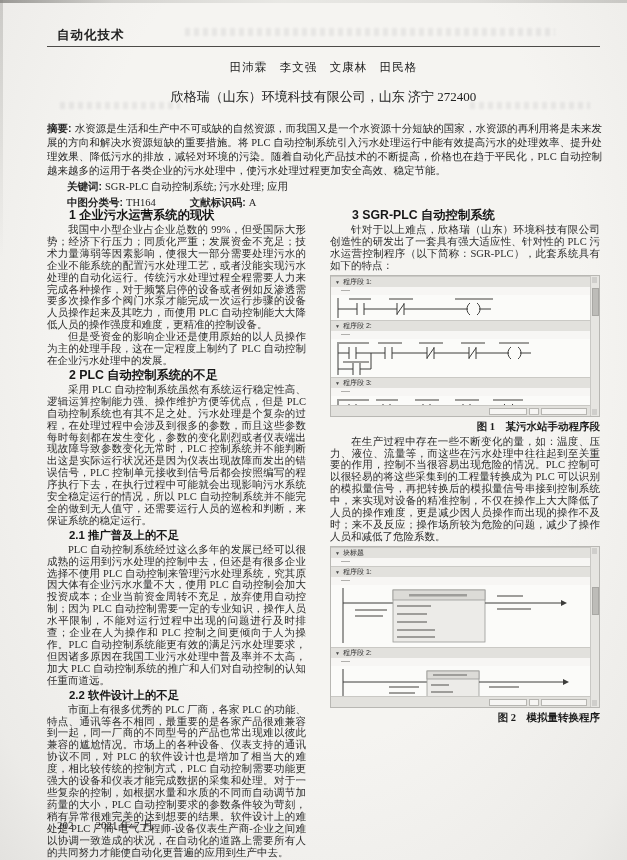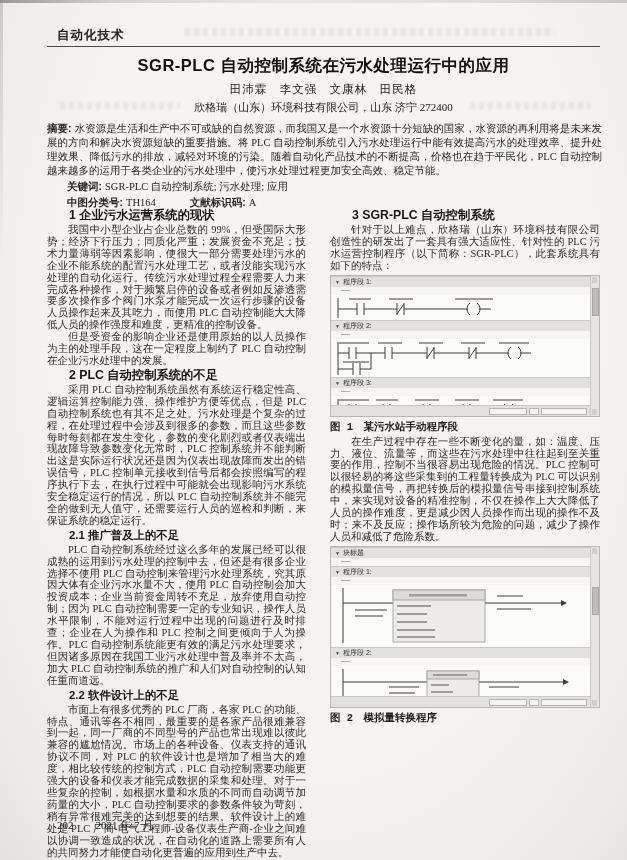--- a/index.html
+++ b/index.html
@@ -18,35 +18,35 @@
     background:linear-gradient(180deg,#8a8984,transparent 30%);opacity:.35;}
   .bleed{position:absolute;opacity:.10;filter:blur(1px);
     background:repeating-linear-gradient(90deg,#6a6a70 0 5px,transparent 5px 9px);}
   
   .journal-label{position:absolute;left:57px;top:27px;font-family:"Liberation Sans","DejaVu Sans",sans-serif;
     font-size:12.5px;font-weight:bold;letter-spacing:1px;color:#222;}
   .head-rule{position:absolute;left:47px;top:46px;width:553px;height:1px;background:#4c4b48;}
   .title-block{position:absolute;left:37px;top:55px;width:573px;text-align:center;}
   .paper-title{font-family:"Liberation Sans","DejaVu Sans",sans-serif;font-size:16.5px;font-weight:bold;color:#111;letter-spacing:.5px;}
   .authors{margin-top:5px;font-size:11.5px;letter-spacing:1px;color:#222;}
-  .affiliation{margin-top:3px;font-size:11px;color:#222;}
+  .affiliation{margin-top:13px;font-size:13px;color:#222;}
   
   .abstract-block{position:absolute;left:47px;top:121px;width:555px;font-size:10.5px;line-height:14px;text-align:justify;color:#262626;}
   .abstract-block .lbl{font-family:"Liberation Sans","DejaVu Sans",sans-serif;font-weight:bold;margin-right:3px;}
   .meta-line{margin-top:1px;margin-left:20px;}
   .meta-gap{display:inline-block;width:34px;}
   
   .cols{position:absolute;left:47px;top:207px;width:553px;display:flex;gap:24px;}
   .col{width:270px;}
   .col p{margin:0;font-size:10.5px;line-height:11.9px;text-align:justify;text-indent:2em;color:#2b2b2b;}
   .h-sec{margin:1px 0 2px 0;padding-left:22px;font-family:"Liberation Sans","DejaVu Sans",sans-serif;
     font-weight:bold;font-size:12.3px;line-height:14px;color:#161616;}
   .h-sub{margin:2px 0 2px 0;padding-left:22px;font-family:"Liberation Sans","DejaVu Sans",sans-serif;
     font-weight:bold;font-size:11.4px;line-height:13px;color:#161616;}
-  .fig-caption{margin:3px 0 2px 0;text-align:left;font-family:Liberation Mono, monospace;
+  .fig-caption{margin:3px 0 2px 0;text-align:right;font-family:Liberation Serif, serif;
     font-weight:bold;font-size:10.5px;color:#1c1c1c;}
   
   .shot{position:relative;width:270px;background:#efeeec;border:1px solid #b8b7b3;box-sizing:border-box;overflow:hidden;margin-top:3px;}
   .shot .inner{position:absolute;inset:0;right:8px;}
   .net-header{height:11px;background:#e2e1dd;border-top:1px solid #cac9c5;display:flex;align-items:center;
     font-family:"Liberation Sans","DejaVu Sans",sans-serif;font-size:7px;color:#2d2d2d;padding-left:4px;box-sizing:border-box;}
   .net-header .tri{font-size:5px;margin-right:3px;color:#444;}
   .net-comment{height:8px;position:relative;background:#f7f6f4;}
   .net-comment:before{content:"";position:absolute;left:10px;top:3px;width:9px;height:1.5px;background:#b0afac;}
   .net-canvas{background:#fbfbf9;position:relative;}
@@ -67,21 +67,20 @@
   <div class="scan-edge-top"></div>
   <div class="scan-edge-left"></div>
   <div class="bleed" style="left:185px;top:28px;width:370px;height:8px;"></div>
   <div class="bleed" style="left:60px;top:102px;width:120px;height:7px;"></div>
   <div class="bleed" style="left:470px;top:102px;width:120px;height:7px;"></div>
 
   <div class="journal-label">自动化技术</div>
   <div class="head-rule"></div>
 
   <div class="title-block">
-    <div class="paper-title">SGR-PLC 自动控制系统在污水处理运行中的应用</div>
     <div class="authors">田沛霖　李文强　文康林　田民格</div>
     <div class="affiliation">欣格瑞（山东）环境科技有限公司，山东 济宁 272400</div>
   </div>
 
   <div class="abstract-block">
     <div><span class="lbl">摘要:</span><span>水资源是生活和生产中不可或缺的自然资源，而我国又是一个水资源十分短缺的国家，水资源的再利用将是未来发展的方向和解决水资源短缺的重要措施。将 PLC 自动控制系统引入污水处理运行中能有效提高污水的处理效率、提升处理效果、降低污水的排放，减轻对环境的污染。随着自动化产品技术的不断提高，价格也在趋于平民化，PLC 自动控制越来越多的运用于各类企业的污水处理中，使污水处理过程更加安全高效、稳定节能。</span></div>
     <div class="meta-line"><span class="lbl">关键词:</span><span>SGR-PLC 自动控制系统; 污水处理; 应用</span></div>
     <div class="meta-line"><span class="lbl">中图分类号:</span><span>TH164</span><span class="meta-gap"></span><span class="lbl">文献标识码:</span><span>A</span></div>
   </div>
 

